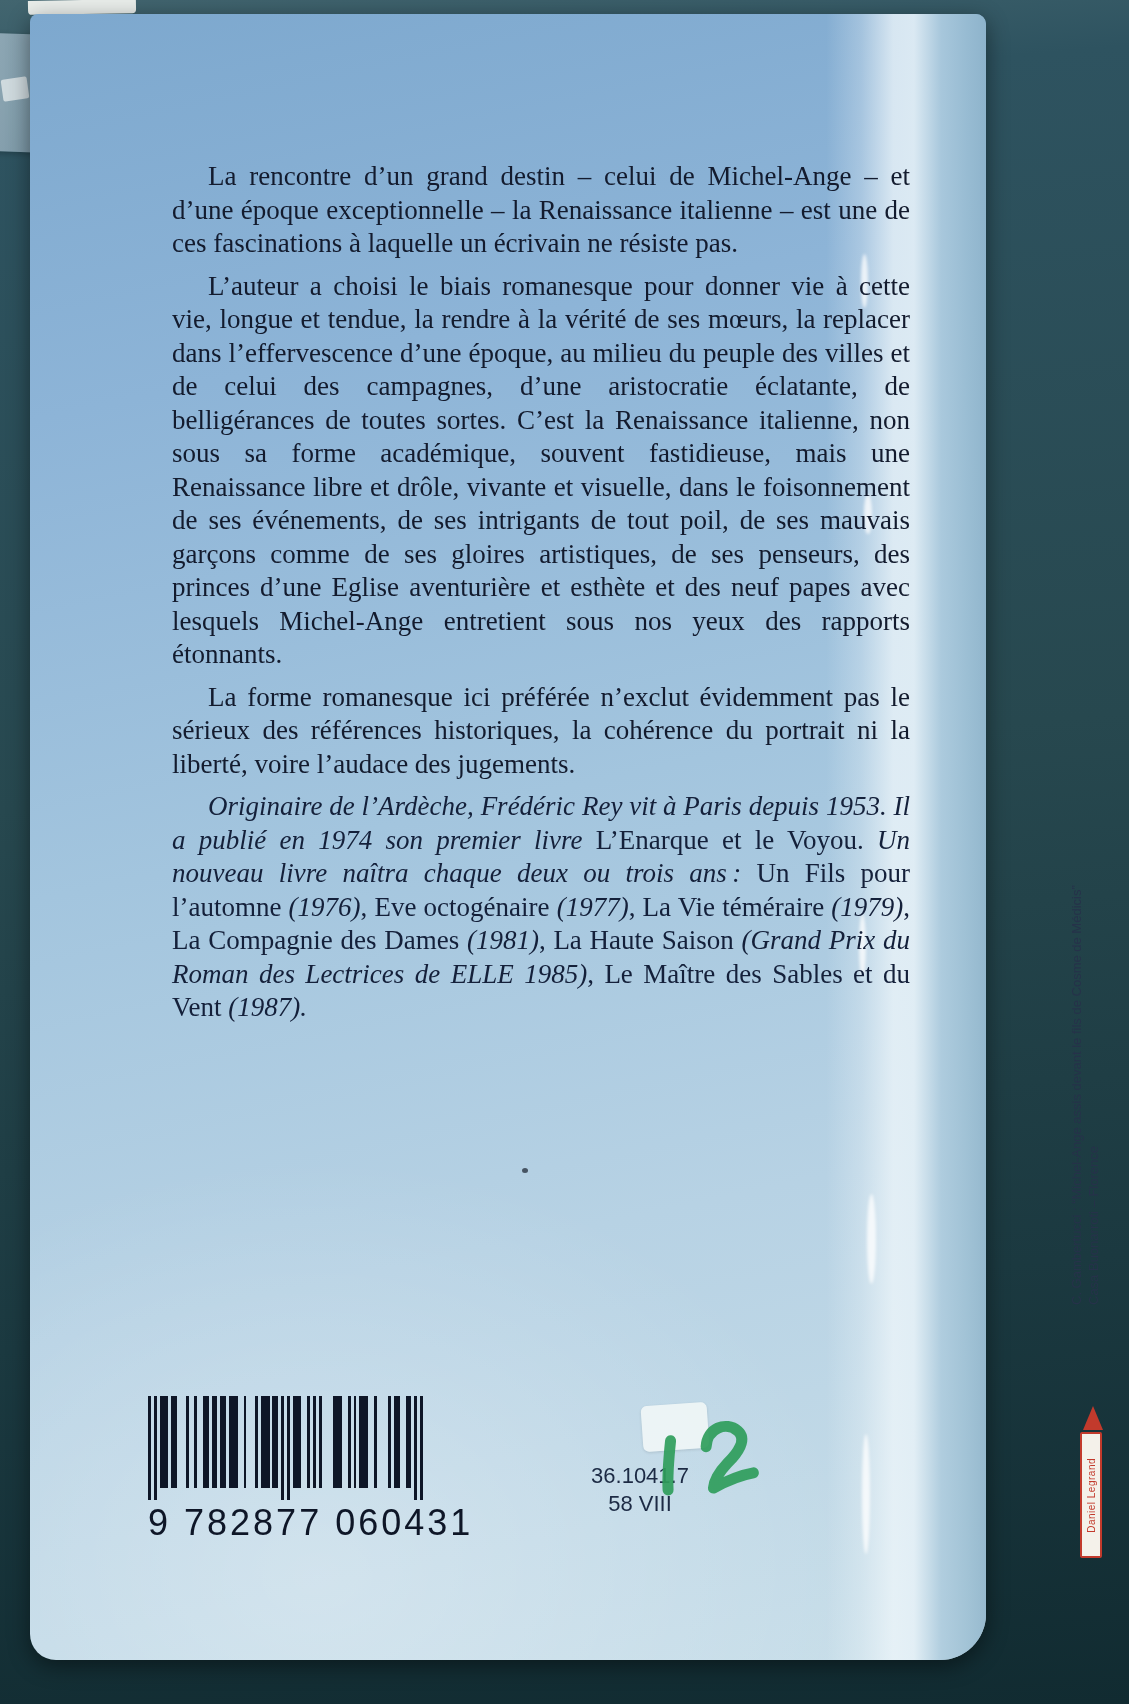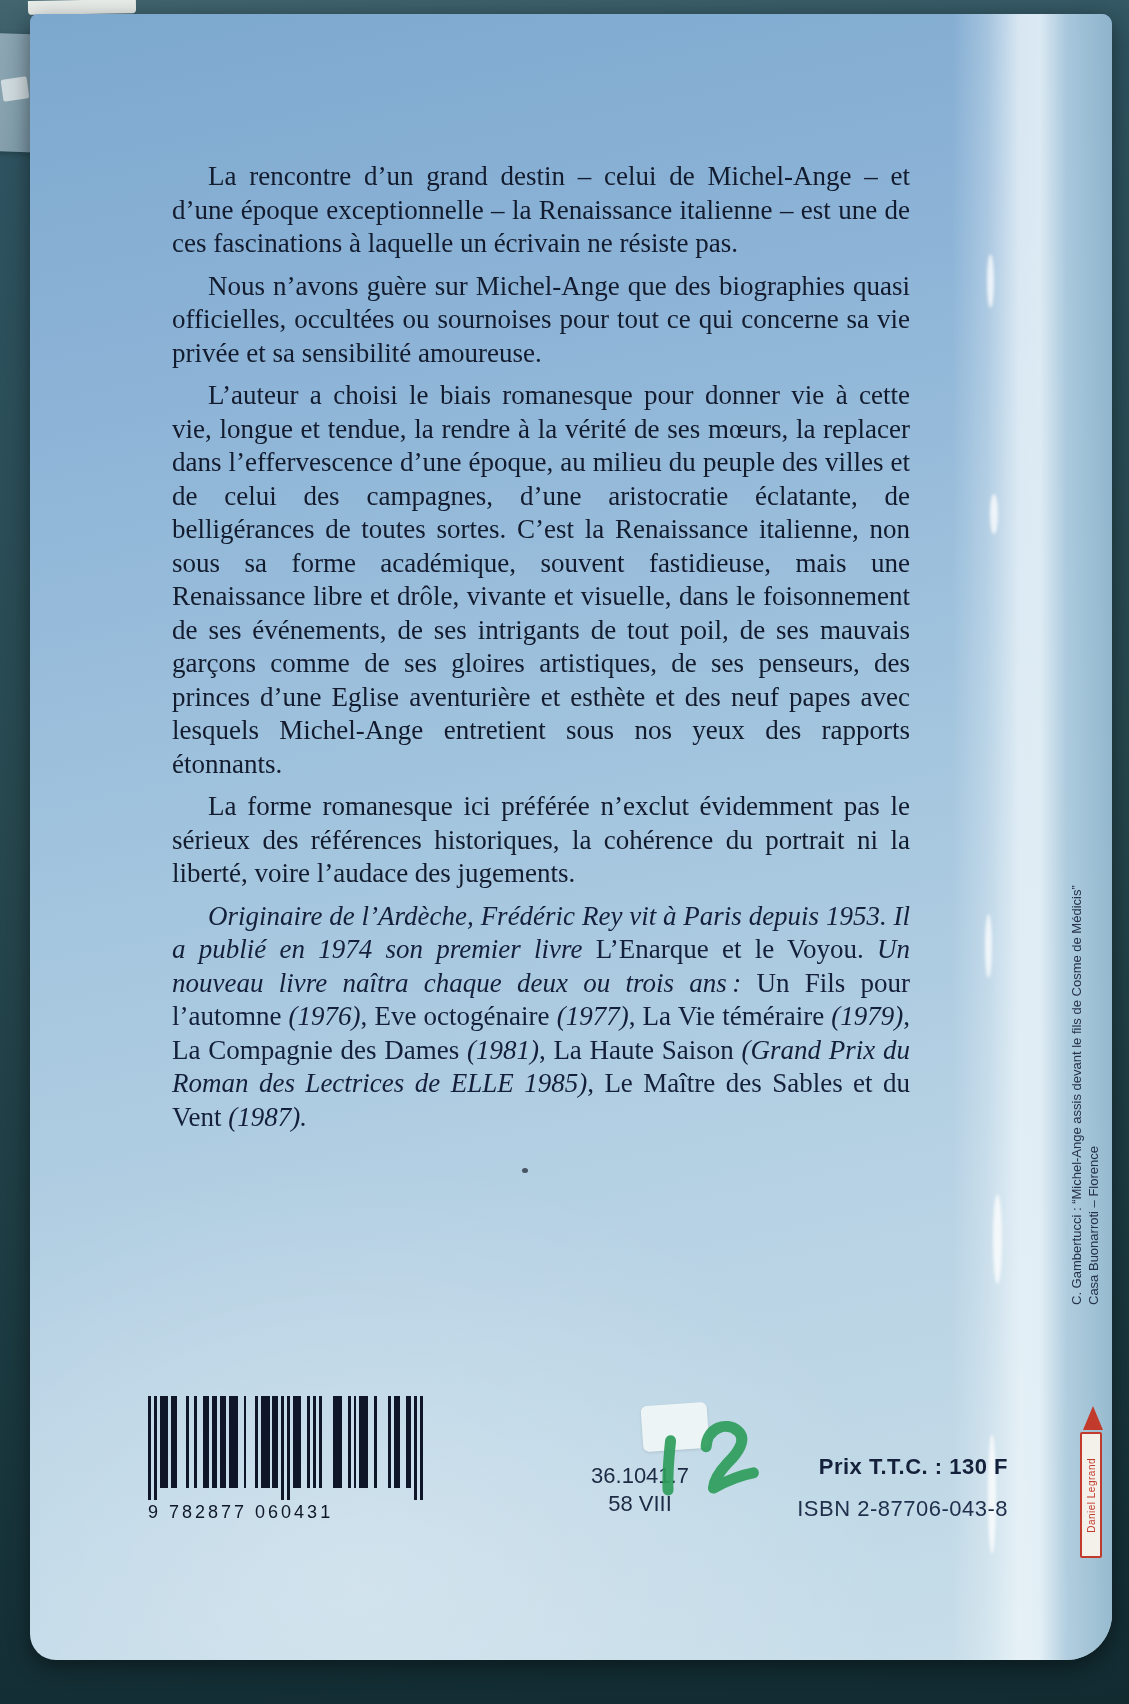--- a/index.html
+++ b/index.html
@@ -18,21 +18,21 @@
     background:linear-gradient(100deg,#93abb8 0%,#87a2b0 55%,#7b97a6 100%);
     border-radius:3px;transform:rotate(2deg);opacity:.95;
     box-shadow:0 2px 6px rgba(0,0,0,.25);
   }
   .tape-bit{
     position:absolute;left:2px;top:78px;width:26px;height:22px;
     background:#cfdade;border-radius:2px;transform:rotate(-8deg);
   }
   
   .book{
-    position:absolute;left:30px;top:14px;width:1082px;height:1646px;
+    position:absolute;left:30px;top:14px;width:956px;height:1646px;
     background:
       radial-gradient(900px 700px at 30% 95%, rgba(255,255,255,.28), rgba(255,255,255,0) 60%),
       linear-gradient(168deg,#7da8ce 0%,#8db4d7 22%,#a3c5de 48%,#b7d2e4 72%,#c8dee9 100%);
     border-radius:8px 10px 46px 26px;
     box-shadow:0 6px 22px rgba(0,0,0,.45);
   }
   .spine-zone{
     position:absolute;top:0;bottom:0;right:0;width:160px;
     border-radius:0 10px 46px 0;
     background:linear-gradient(90deg,
@@ -62,21 +62,21 @@
   .author-bio .roman{font-style:normal;}
   .author-bio .ital{}
   .ink-dot{position:absolute;left:492px;top:1154px;width:6px;height:5px;border-radius:50%;background:#2a3442;opacity:.8;}
   
   .barcode-wrap{position:absolute;left:118px;top:1382px;width:290px;}
   .bars{display:flex;align-items:flex-start;height:104px;}
   .bars .bar{background:#0e1627;height:92px;}
   .bars .bar.tall{height:104px;}
   .bars .space{background:transparent;height:92px;}
   .barcode-digits{
-    margin-top:2px;font-family:"Liberation Sans",sans-serif;font-size:18px;
+    margin-top:2px;font-family:"Liberation Sans",sans-serif;font-size:36px;
     letter-spacing:3px;color:#0e1627;white-space:nowrap;
   }
   .print-codes{
     position:absolute;left:500px;top:1448px;width:220px;text-align:center;
     font-family:"Liberation Sans",sans-serif;font-size:22px;line-height:28px;color:#1c2a44;
   }
   .price-isbn{
     position:absolute;left:740px;top:1440px;width:238px;text-align:right;
     font-family:"Liberation Sans",sans-serif;color:#15213a;
   }
@@ -125,21 +125,20 @@
 
   <div class="spine-zone"></div>
   <div class="scuff s1"></div>
   <div class="scuff s2"></div>
   <div class="scuff s3"></div>
   <div class="scuff s4"></div>
   <div class="scuff s5"></div>
 
   <div class="text-block">
     <p>La rencontre d’un grand destin – celui de Michel-Ange – et d’une époque exceptionnelle – la Renaissance italienne – est une de ces fascinations à laquelle un écrivain ne résiste pas.</p>
-    <p>Nous n’avons guère sur Michel-Ange que des biographies quasi officielles, occultées ou sournoises pour tout ce qui concerne sa vie privée et sa sensibilité amoureuse.</p>
     <p>L’auteur a choisi le biais romanesque pour donner vie à cette vie, longue et tendue, la rendre à la vérité de ses mœurs, la replacer dans l’effervescence d’une époque, au milieu du peuple des villes et de celui des campagnes, d’une aristocratie éclatante, de belligérances de toutes sortes. C’est la Renaissance italienne, non sous sa forme académique, souvent fastidieuse, mais une Renaissance libre et drôle, vivante et visuelle, dans le foisonnement de ses événements, de ses intrigants de tout poil, de ses mauvais garçons comme de ses gloires artistiques, de ses penseurs, des princes d’une Eglise aventurière et esthète et des neuf papes avec lesquels Michel-Ange entretient sous nos yeux des rapports étonnants.</p>
     <p>La forme romanesque ici préférée n’exclut évidemment pas le sérieux des références historiques, la cohérence du portrait ni la liberté, voire l’audace des jugements.</p>
     <p class="author-bio"><span class="ital">Originaire de l’Ardèche, Frédéric Rey vit à Paris depuis 1953. Il a publié en 1974 son premier livre </span><span class="roman">L’Enarque et le Voyou</span><span class="roman">. </span><span class="ital">Un nouveau livre naîtra chaque deux ou trois ans : </span><span class="roman">Un Fils pour l’automne </span><span class="ital">(1976)</span><span class="roman">, </span><span class="roman">Eve octogénaire </span><span class="ital">(1977)</span><span class="roman">, </span><span class="roman">La Vie téméraire </span><span class="ital">(1979)</span><span class="roman">, </span><span class="roman">La Compagnie des Dames </span><span class="ital">(1981)</span><span class="roman">, </span><span class="roman">La Haute Saison </span><span class="ital">(Grand Prix du Roman des Lectrices de ELLE 1985)</span><span class="roman">, </span><span class="roman">Le Maître des Sables et du Vent </span><span class="ital">(1987).</span></p>
   </div>
 
   <div class="ink-dot"></div>
 
   <div class="barcode-wrap">
     <div class="bars" id="bars">
         <div class="bar tall" style="width: 2.9px;"></div>
@@ -203,24 +202,20 @@
         <div class="bar tall" style="width: 2.9px;"></div>
       </div>
     <div class="barcode-digits">9 782877 060431</div>
   </div>
 
   <div class="print-codes">
     <div>36.1041.7</div>
     <div>58 VIII</div>
   </div>
 
-  <div class="price-isbn">
-    <div class="price">Prix T.T.C. : 130 F</div>
-    <div class="isbn">ISBN 2-87706-043-8</div>
-  </div>
 
   <div class="sticker-patch"></div>
   <div class="hand-mark">
     <svg width="150" height="110" viewBox="0 0 150 110">
       <g fill="none" stroke="#2f9e5c" stroke-width="11" stroke-linecap="round" stroke-linejoin="round" opacity="0.92">
         <path d="M38,34 C34,48 29,66 27,82"></path>
         <path d="M72,46 C76,28 96,24 106,36 C114,46 102,58 90,66 C82,72 74,80 72,88 C84,84 100,80 114,80"></path>
       </g>
     </svg>
   </div>

